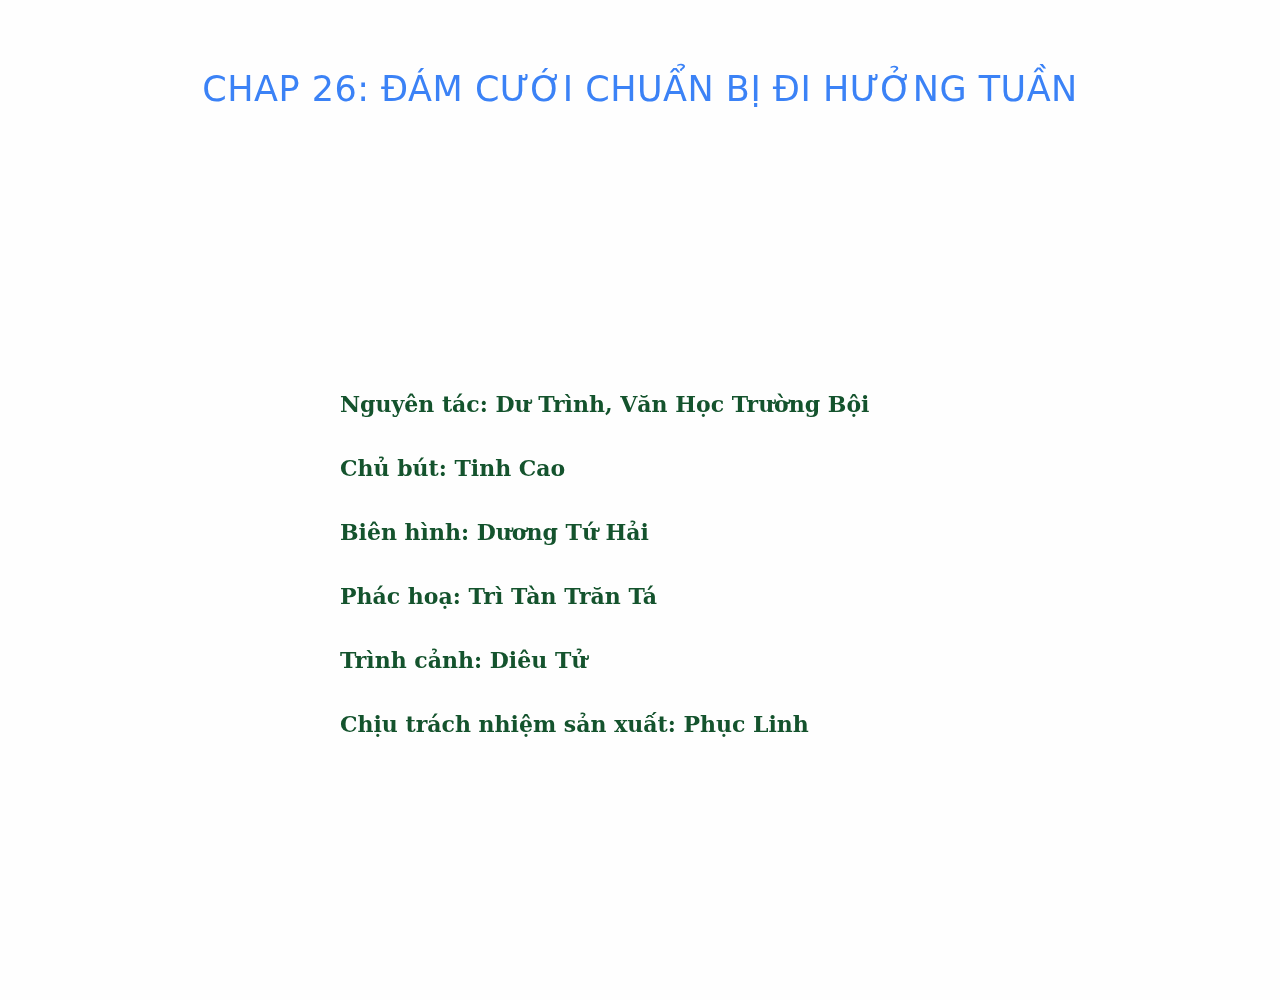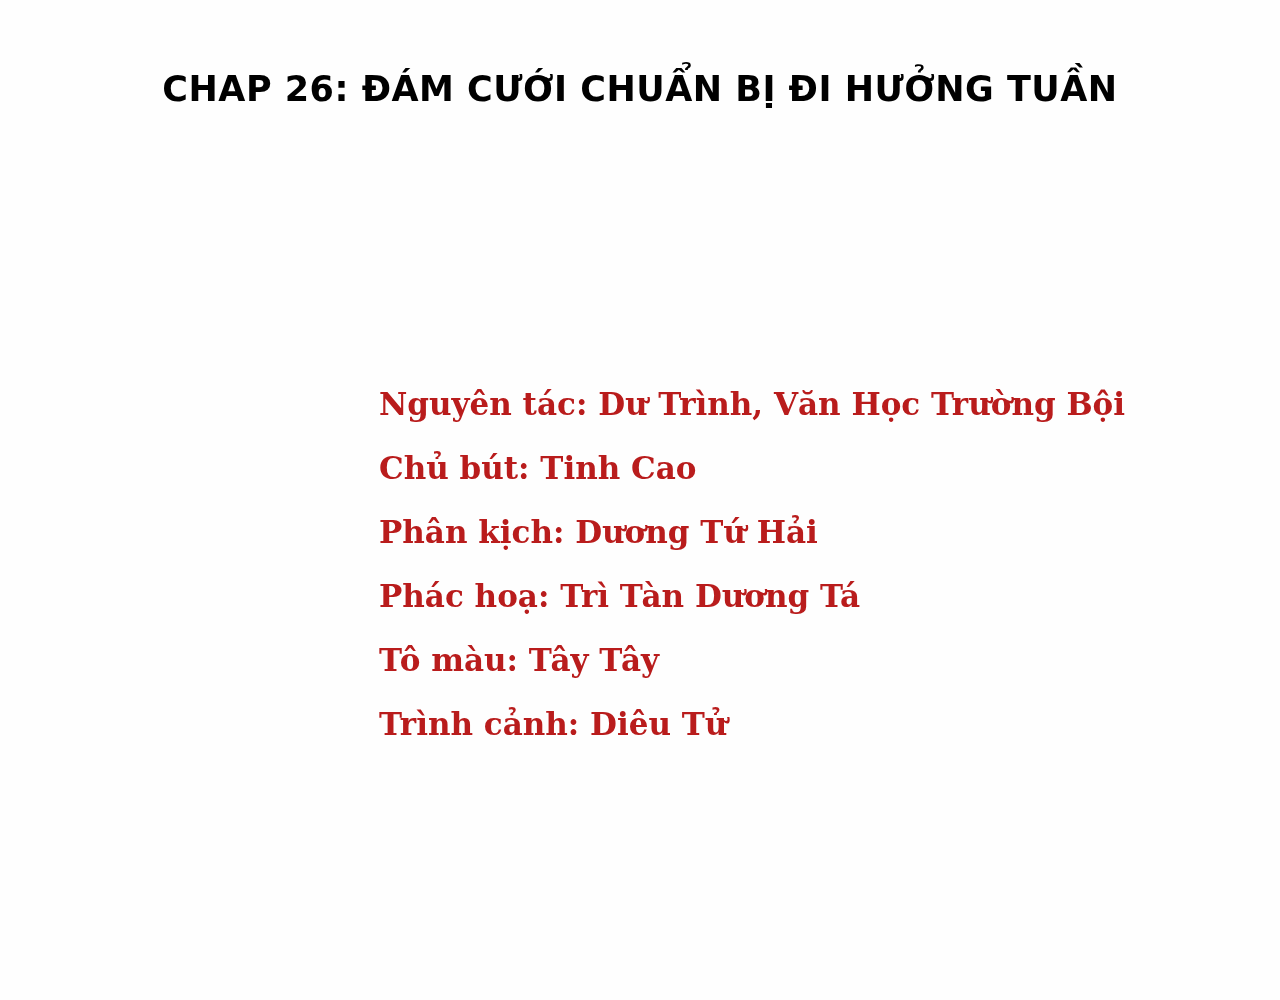--- a/index.html
+++ b/index.html
@@ -22,55 +22,54 @@
   }
   .title-block {
     position: absolute;
     top: 62px;
     left: 0;
     width: 1280px;
     text-align: center;
   }
   .title-line {
     font-family: "DejaVu Sans", sans-serif;
-    font-weight: bold;
+    font-weight: normal;
     font-size: 35px;
     letter-spacing: 0.5px;
     line-height: 1.55;
-    color: #000000;
+    color: #3b82f6;
     text-transform: uppercase;
     white-space: nowrap;
   }
   .credits-block {
     position: absolute;
     top: 372px;
     left: 340px;
     width: 820px;
   }
   .credit-line {
     font-family: "DejaVu Serif", serif;
     font-weight: bold;
-    font-size: 31px;
+    font-size: 22px;
     line-height: 64px;
-    color: #b91c1c;
+    color: #14532d;
     white-space: nowrap;
-    margin-left: 39px;
   }
 </style>
 </head>
 <body>
 
 <div class="page">
 
   <div class="title-block">
     <div class="title-line">CHAP 26: ĐÁM CƯỚI CHUẨN BỊ ĐI HƯỞNG TUẦN</div>
   </div>
 
   <div class="credits-block">
     <div class="credit-line">Nguyên tác: Dư Trình, Văn Học Trường Bội</div>
     <div class="credit-line">Chủ bút: Tinh Cao</div>
-    <div class="credit-line">Phân kịch: Dương Tứ Hải</div>
-    <div class="credit-line">Phác hoạ: Trì Tàn Dương Tá</div>
-    <div class="credit-line">Tô màu: Tây Tây</div>
+    <div class="credit-line">Biên hình: Dương Tứ Hải</div>
+    <div class="credit-line">Phác hoạ: Trì Tàn Trăn Tá</div>
     <div class="credit-line">Trình cảnh: Diêu Tử</div>
+    <div class="credit-line">Chịu trách nhiệm sản xuất: Phục Linh</div>
   </div>
 
 </div>
 
 </body></html>

